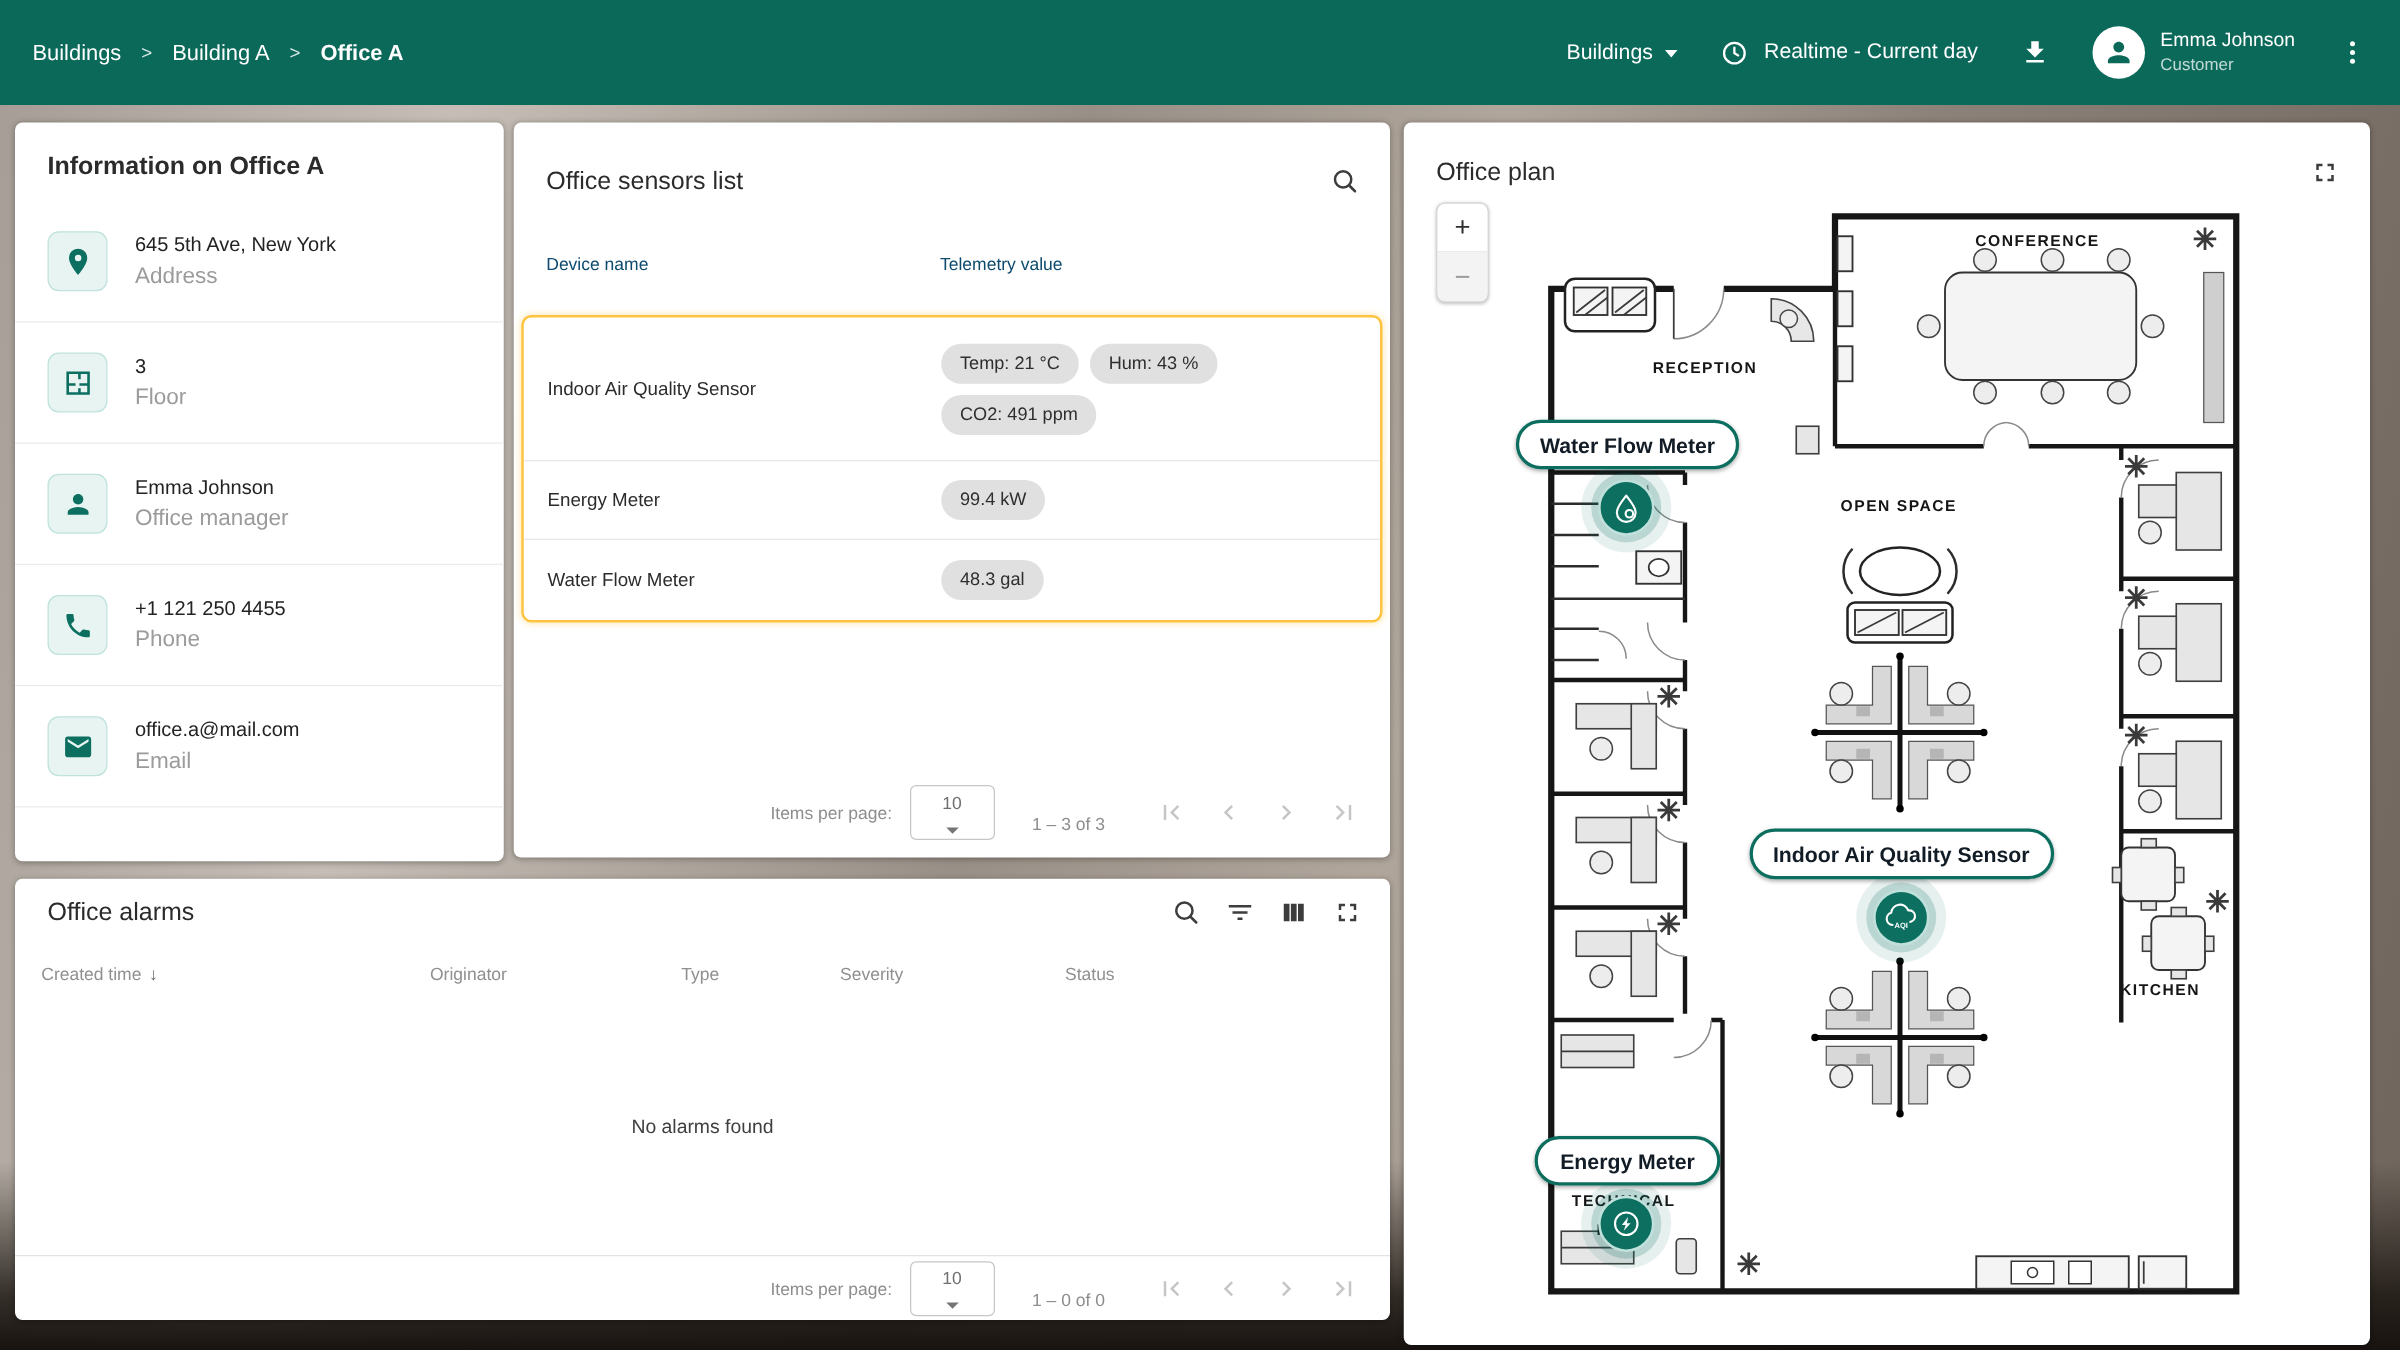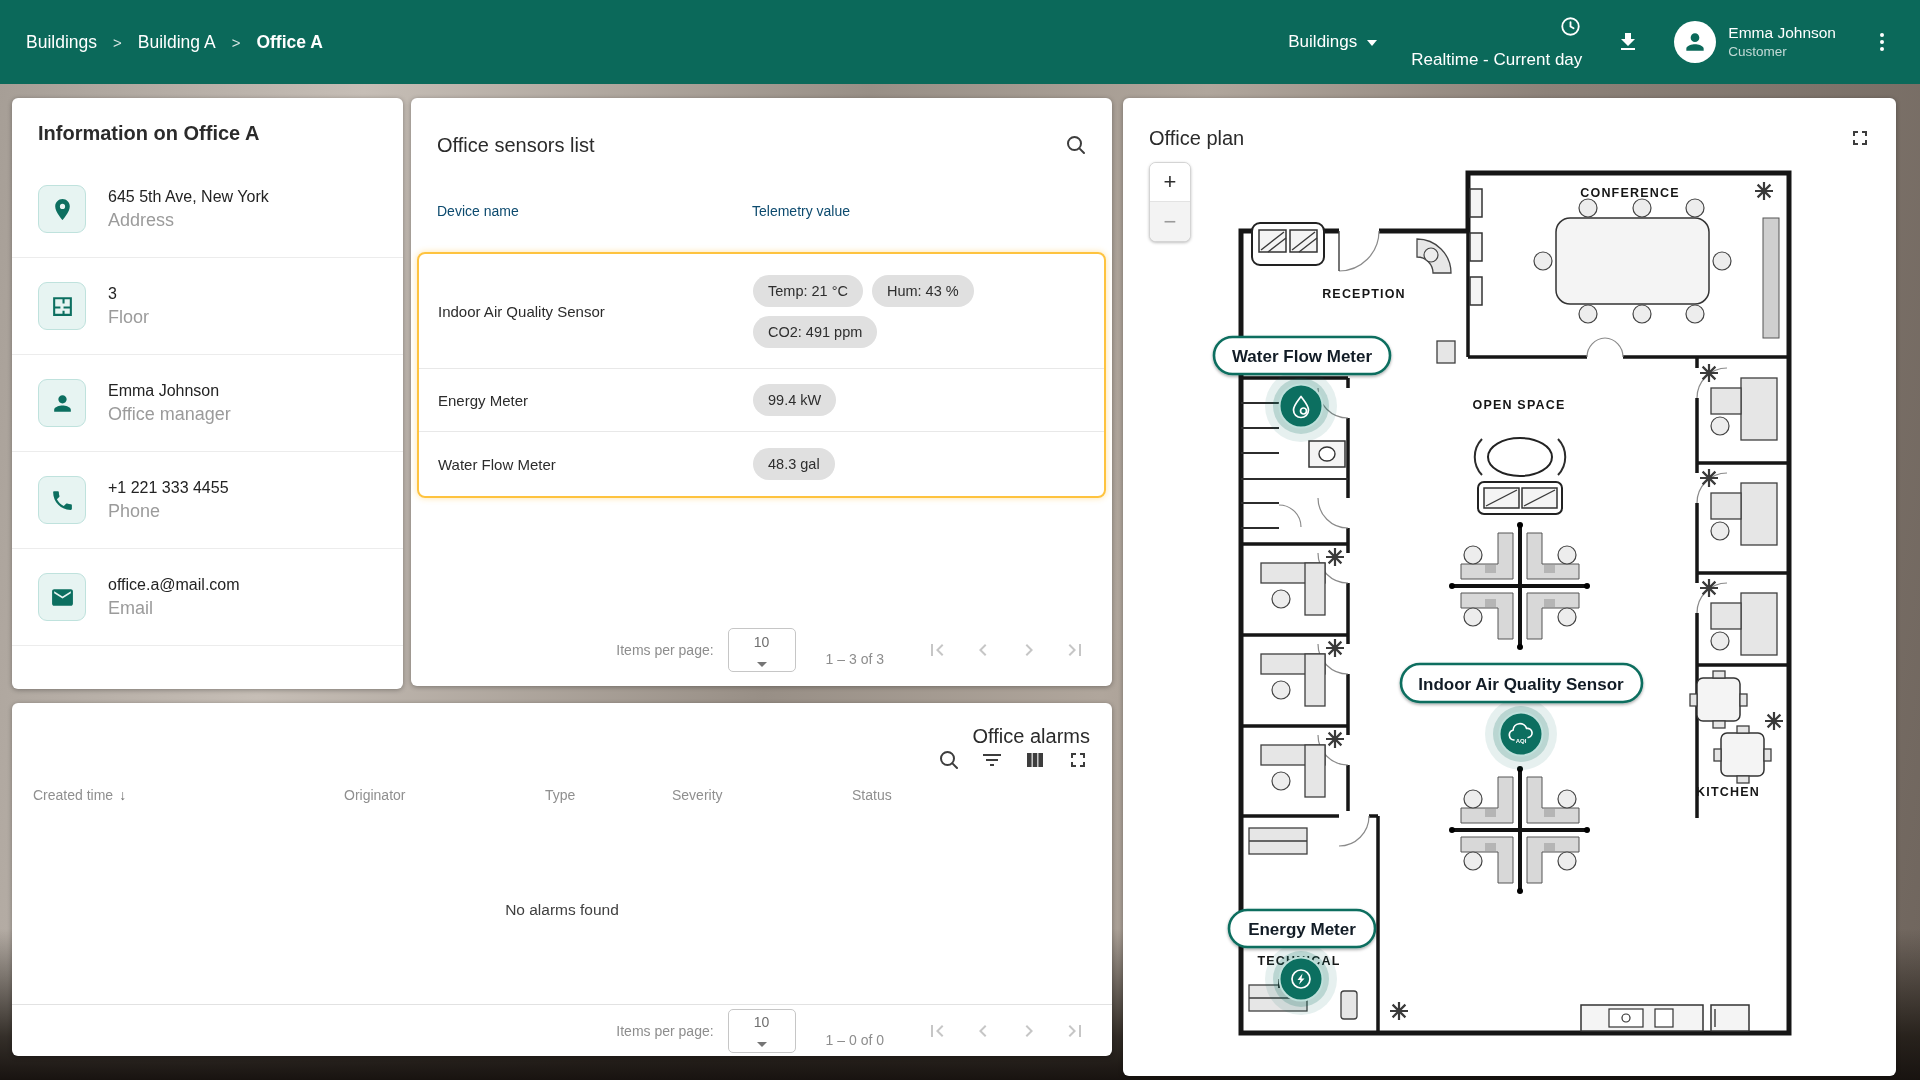--- a/index.html
+++ b/index.html
@@ -13,21 +13,21 @@
   
   .topbar{position:absolute;top:0;left:0;width:1920px;height:84px;background:#0b695a;
     display:flex;align-items:center;justify-content:space-between;padding:0 26px;box-sizing:border-box;color:#fff;}
   .crumbs{display:flex;align-items:center;gap:16px;font-size:17.5px;}
   .crumbs a{color:#fff;text-decoration:none;cursor:pointer;}
   .crumbs .sep{color:rgba(255,255,255,.85);font-size:15px;}
   .crumbs .current{font-weight:700;}
   .tb-right{display:flex;align-items:center;gap:34px;}
   .entity-select{display:flex;align-items:center;gap:10px;font-size:17px;cursor:pointer;}
   .caret-down{width:0;height:0;border-left:5px solid transparent;border-right:5px solid transparent;border-top:6px solid #fff;margin-top:2px;}
-  .timewindow{display:flex;align-items:flex-end;gap:12px;font-size:17px;cursor:pointer;flex-direction:column;}
+  .timewindow{display:flex;align-items:flex-start;gap:12px;font-size:17px;cursor:pointer;}
   .icon-btn{display:flex;align-items:center;justify-content:center;cursor:pointer;background:none;border:none;padding:0;}
   .user{display:flex;align-items:center;gap:12px;cursor:pointer;}
   .avatar{width:42px;height:42px;border-radius:50%;background:#fff;display:flex;align-items:center;justify-content:center;}
   .user-text{display:flex;flex-direction:column;line-height:1.3;}
   .user-name{font-size:15.5px;color:#fff;}
   .user-role{font-size:13.5px;color:rgba(255,255,255,.75);}
   
   .panel{position:absolute;background:#fff;border-radius:6px;box-shadow:0 1px 5px rgba(0,0,0,.32);box-sizing:border-box;}
   .panel-title{font-size:20px;color:#2b2b2b;}
   
@@ -58,21 +58,21 @@
   .paginator{display:flex;align-items:center;justify-content:flex-end;gap:0;padding:0 14px 0 0;color:#8d8d8d;font-size:14px;}
   .sensors-panel .paginator{margin-top:auto;margin-bottom:14px;}
   .pp-label{margin-right:14px;}
   .pp-select{width:66px;height:42px;border:1px solid #c6c6c6;border-radius:5px;display:flex;align-items:center;justify-content:center;gap:12px;
     font-size:14px;color:#6f6f6f;cursor:pointer;flex-direction:column;}
   .pp-caret{width:0;height:0;border-left:5px solid transparent;border-right:5px solid transparent;border-top:5px solid #757575;}
   .pp-range{margin:18px 30px 0 30px;color:#8d8d8d;}
   .pg-btn{width:46px;height:40px;display:flex;align-items:center;justify-content:center;background:none;border:none;padding:0;}
   
   .alarms-panel{left:12px;top:703px;width:1100px;height:353px;display:flex;flex-direction:column;}
-  .alarms-head{display:flex;align-items:flex-end;justify-content:space-between;padding:22px 22px 0 26px;height:42px;flex-direction:column;}
+  .alarms-head{display:flex;align-items:center;justify-content:space-between;padding:6px 22px 0 26px;height:42px;}
   .alarms-actions{display:flex;align-items:center;gap:19px;}
   .alarm-cols{display:flex;padding:20px 0 12px 21px;font-size:14px;color:#8f8f8f;align-items:center;}
   .ac-created{width:311px;display:flex;align-items:center;gap:6px;}
   .sort-arrow::after{content:"↓";font-size:14px;color:#6f6f6f;}
   .ac-orig{width:201px;}.ac-type{width:127px;}.ac-sev{width:180px;}.ac-status{flex:1;}
   .alarms-empty{flex:1;display:flex;align-items:center;justify-content:center;font-size:15.5px;color:#3f3f3f;}
   .alarms-panel .paginator{border-top:1px solid #e2e2e2;height:51px;}
   
   .plan-panel{left:1123px;top:98px;width:773px;height:978px;}
   .plan-head{display:flex;align-items:center;justify-content:space-between;padding:22px 24px 0 26px;height:36px;}
@@ -187,21 +187,21 @@
         <span class="info-label">Office manager</span>
       </div>
     </div>
     <div class="info-item">
       <div class="info-icon">
         <svg width="25" height="25" viewBox="0 0 24 24">
             <path d="M6.62 10.79c1.44 2.83 3.76 5.14 6.59 6.59l2.2-2.2c.27-.27.67-.36 1.02-.24 1.12.37 2.33.57 3.57.57.55 0 1 .45 1 1V20c0 .55-.45 1-1 1-9.39 0-17-7.61-17-17 0-.55.45-1 1-1h3.5c.55 0 1 .45 1 1 0 1.25.2 2.45.57 3.57.11.35.03.74-.25 1.02l-2.2 2.2z" fill="#0c6f60"></path>
           </svg>
       </div>
       <div class="info-text">
-        <span class="info-value">+1 221 333 4455</span>
+        <span class="info-value">+1 121 250 4455</span>
         <span class="info-label">Phone</span>
       </div>
     </div>
     <div class="info-item">
       <div class="info-icon">
         <svg width="25" height="25" viewBox="0 0 24 24">
             <path d="M20 4H4c-1.1 0-1.99.9-1.99 2L2 18c0 1.1.9 2 2 2h16c1.1 0 2-.9 2-2V6c0-1.1-.9-2-2-2zm0 4l-8 5-8-5V6l8 5 8-5v2z" fill="#0c6f60"></path>
           </svg>
       </div>
       <div class="info-text">

